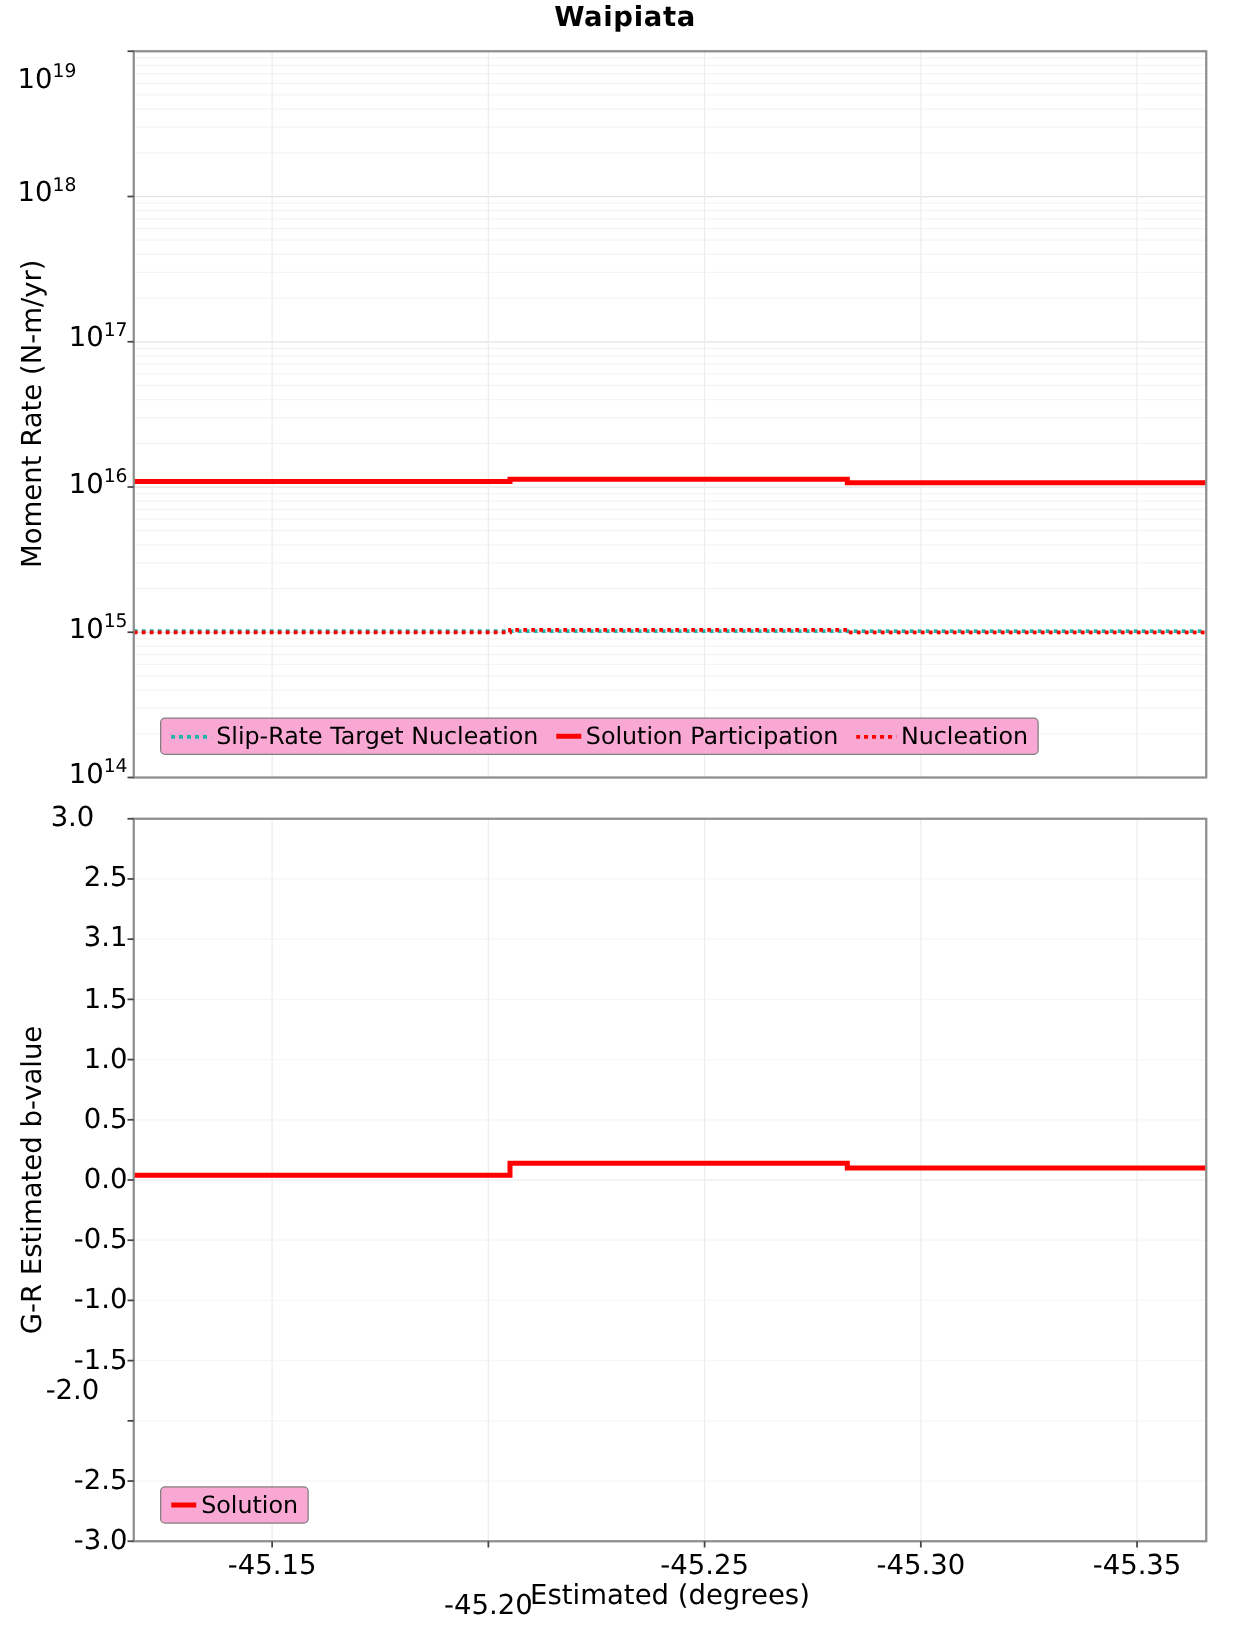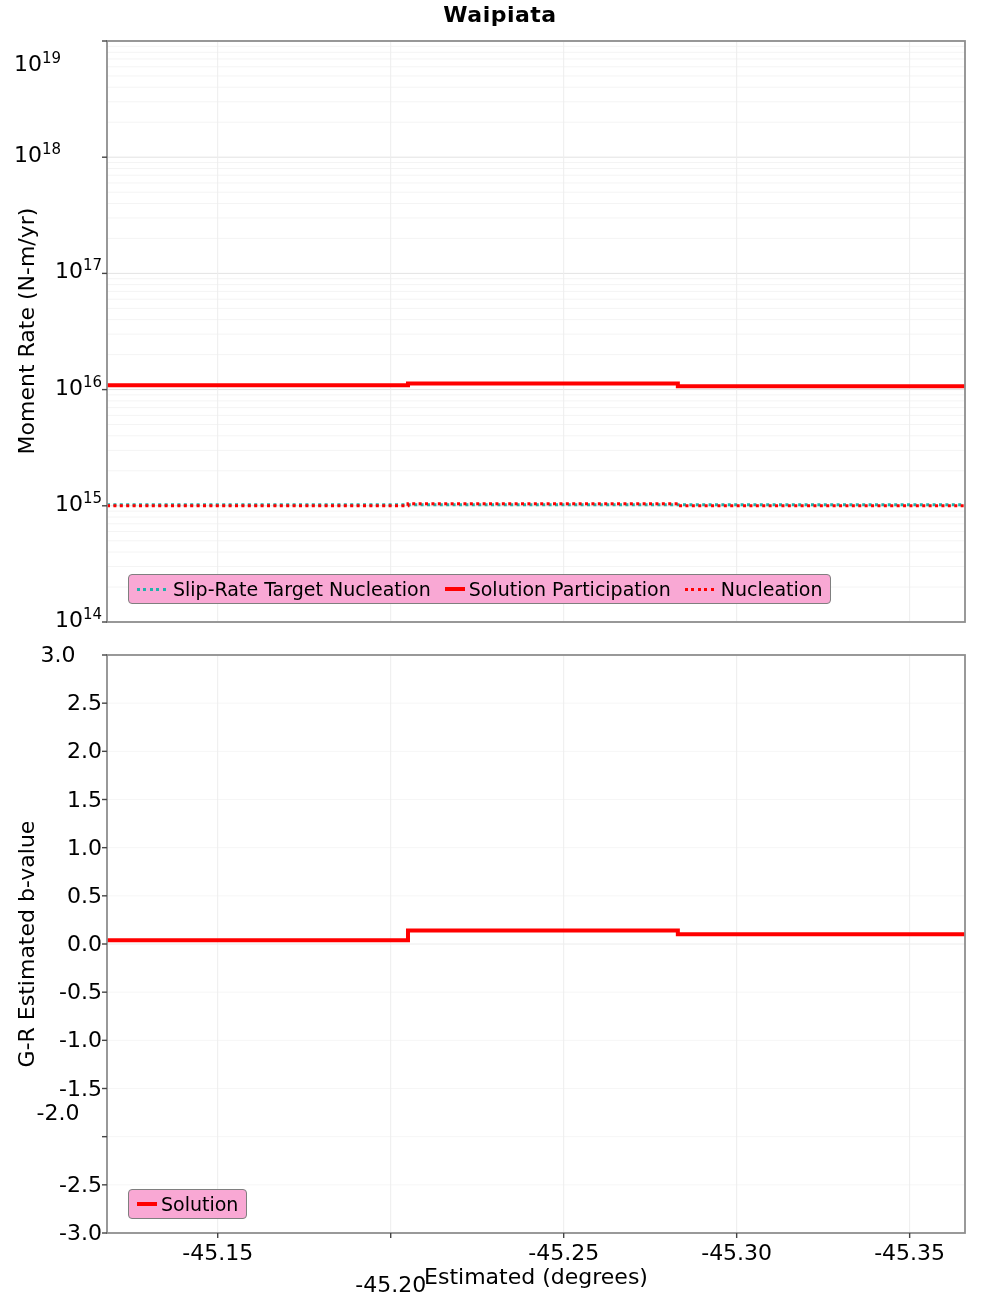--- a/index.html
+++ b/index.html
@@ -155,21 +155,21 @@
     <span class="ltext">Solution</span>
   </div>
 <div class="ticklab" style="left: 14px; width: 88px; top: 26px;  margin-top: 25px;">10<sup>19</sup></div>
     <div class="ticklab" style="left: 14px; width: 88px; top: 142.2px; text-align: left;">10<sup>18</sup></div>
     <div class="ticklab" style="left: 14px; width: 88px; top: 258.4px; text-align: right;">10<sup>17</sup></div>
     <div class="ticklab" style="left: 14px; width: 88px; top: 374.6px; text-align: right;">10<sup>16</sup></div>
     <div class="ticklab" style="left: 14px; width: 88px; top: 490.8px; text-align: right;">10<sup>15</sup></div>
     <div class="ticklab" style="left: 14px; width: 88px; top: 607px; text-align: right;">10<sup>14</sup></div>
     <div class="ticklab" style="left: 14px; width: 88px; top: 642px; text-align: center;">3.0</div>
     <div class="ticklab" style="left: 14px; width: 88px; top: 690.167px; text-align: right;">2.5</div>
-    <div class="ticklab" style="left: 14px; width: 88px; top: 738.333px; text-align: right;">2.0</div>
+    <div class="ticklab" style="left: 14px; width: 88px; top: 738.333px; text-align: right;">3.1</div>
     <div class="ticklab" style="left: 14px; width: 88px; top: 786.5px; text-align: right;">1.5</div>
     <div class="ticklab" style="left: 14px; width: 88px; top: 834.667px; text-align: right;">1.0</div>
     <div class="ticklab" style="left: 14px; width: 88px; top: 882.833px; text-align: right;">0.5</div>
     <div class="ticklab" style="left: 14px; width: 88px; top: 931px; text-align: right;">0.0</div>
     <div class="ticklab" style="left: 14px; width: 88px; top: 979.167px; text-align: right;">-0.5</div>
     <div class="ticklab" style="left: 14px; width: 88px; top: 1027.33px; text-align: right;">-1.0</div>
     <div class="ticklab" style="left: 14px; width: 88px; top: 1075.5px; text-align: right;">-1.5</div>
     <div class="ticklab" style="left: 14px; width: 88px; top: 1100px; text-align: center;">-2.0</div>
     <div class="ticklab" style="left: 14px; width: 88px; top: 1171.83px; text-align: right;">-2.5</div>
     <div class="ticklab" style="left: 14px; width: 88px; top: 1220px; text-align: right;">-3.0</div>

